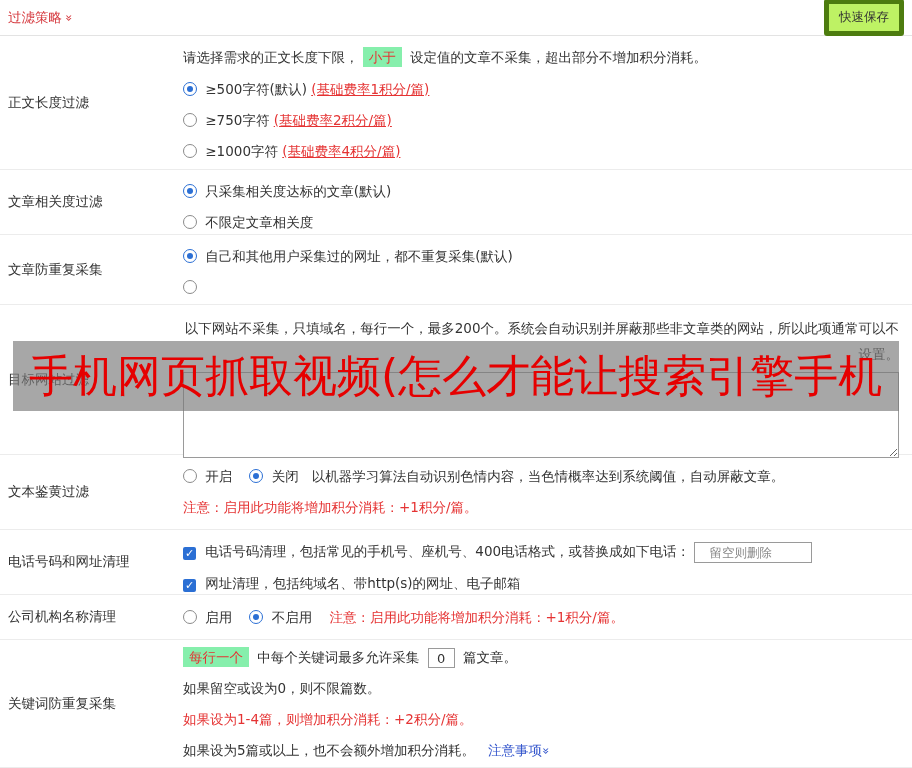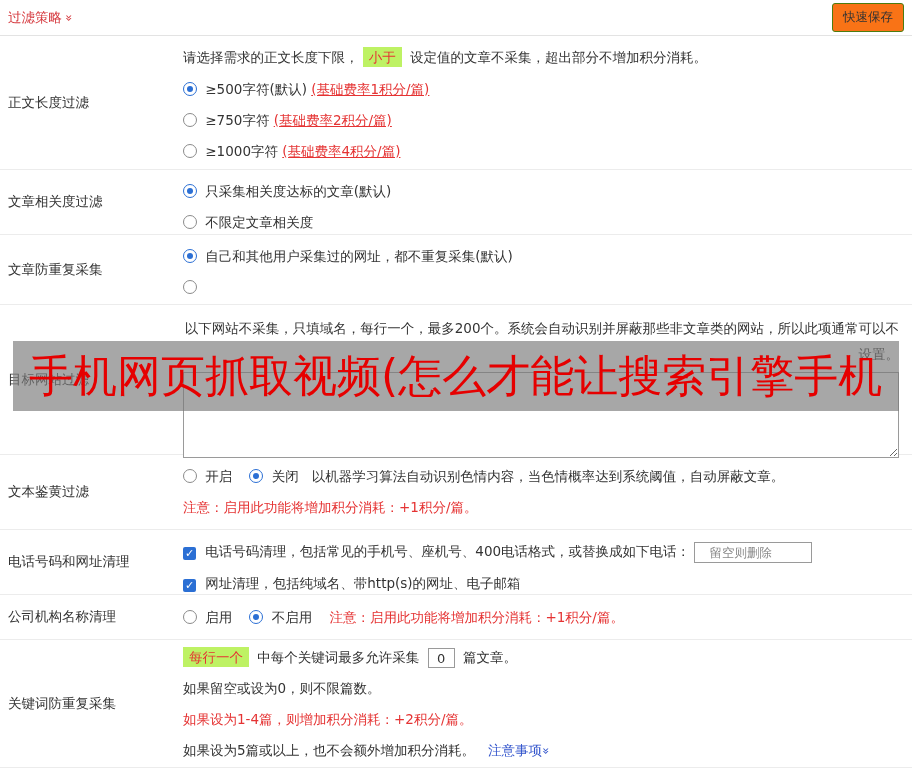--- a/index.html
+++ b/index.html
@@ -11,21 +11,21 @@
   .page { position:relative; width:912px; height:768px; background:#fff; }
 
   
   .topbar {
     height:36px; display:flex; align-items:center; justify-content:space-between;
     padding:0 8px; border-bottom:1px solid #e3e3e3;
   }
   .page-title { color:#d5383d; font-size:13.5px; display:flex; align-items:center; gap:3px; }
   .chev-down { display:inline-block; transform:rotate(90deg); font-size:12px; line-height:1; }
   .save-btn {
-    border:1px solid #4d7c0f; border-radius:3px; background:#f97316; color:#333;
+    border:5px solid #4d7c0f; border-radius:3px; background:#bef264; color:#333;
     font-size:12.5px; padding:5px 10px; font-family:inherit; cursor:pointer;
   }
 
   
   .row { display:flex; border-bottom:1px solid #ececec; }
   .row-label {
     width:175px; flex:0 0 175px; padding-left:8px;
     display:flex; align-items:center; color:#333;
   }
   .row-content { flex:1; padding:10px 10px 0 8px; }
@@ -46,21 +46,21 @@
   }
   .checkbox {
     display:inline-block; width:13px; height:13px; border-radius:2px;
     background:#2b6fd4; color:#fff; font-size:11px; line-height:13px;
     text-align:center; vertical-align:-1px; margin-right:5px;
   }
   .checkbox::after { content:"✓"; }
 
   .red { color:#e53333; }
   .fee-link { color:#e53333; text-decoration:underline; cursor:pointer;margin-top:20px; }
-  .tag-red { color:#e53333; background:#bef264; padding:2px 6px; margin-right:4px; }
+  .tag-red { color:#e53333; background:#86efac; padding:2px 6px; margin-right:4px; }
   .blue-link { color:#3355cc; cursor:pointer; }
 
   .text-input {
     border:1px solid #9a9a9a; height:21px; font-size:12.5px; padding:2px 14px;
     font-family:inherit; color:#333; width:118px; vertical-align:middle;
   }
   .text-input::placeholder { color:#8a8a8a; }
   .num-input {
     border:1px solid #9a9a9a; width:27px; height:20px; text-align:center;
     font-size:13px; font-family:inherit; color:#333; vertical-align:middle;

